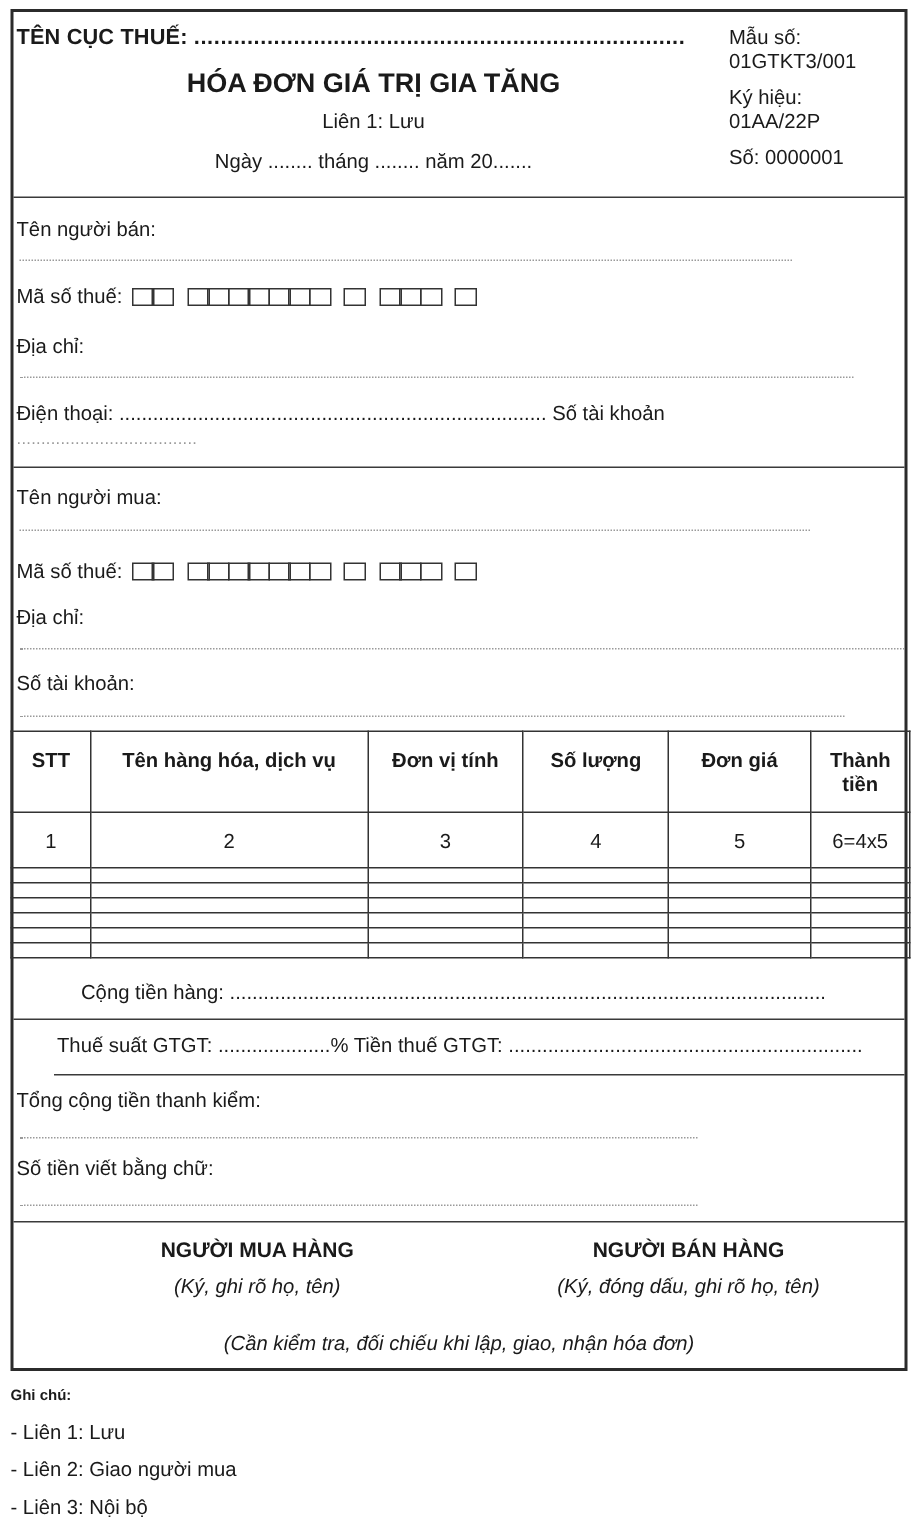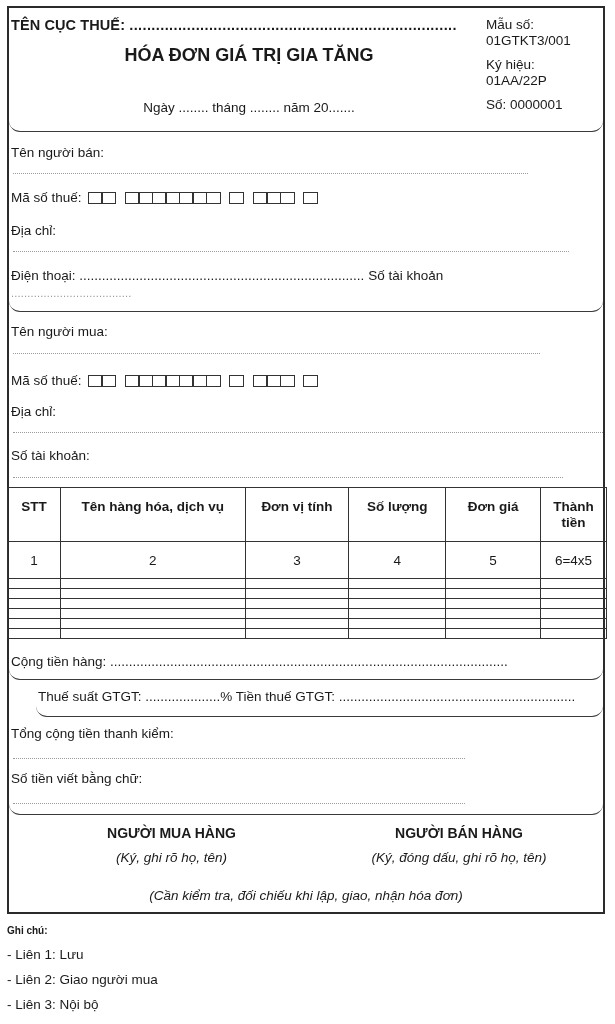--- a/index.html
+++ b/index.html
@@ -3,21 +3,21 @@
 <meta charset="utf-8">
 <style>
   * { box-sizing: border-box; margin: 0; padding: 0; }
   html, body { width: 615px; height: 1024px; background: #ffffff; overflow: hidden; }
   body { font-family: "Liberation Sans", sans-serif; color: #1a1a1a; font-size: 14px; position: relative; }
 
   .frame {
     position: absolute; left: 7px; top: 6px; width: 598px; height: 908px;
     border: 2px solid #2b2b2b;
   }
-  .sec { position: absolute; left: 0; right: 0; border-bottom: 1.5px solid #3a3a3a; border-radius: 11px; }
+  .sec { position: absolute; left: 0; right: 0; border-bottom: 1.5px solid #3a3a3a; }
 
   
   .hdr { top: 0; height: 124px; }
   .tax-dept { position: absolute; left: 2px; top: 9px; font-weight: bold; font-size: 14.5px; letter-spacing: 0.1px; }
   .tax-dept .dots { font-weight: bold; letter-spacing: 0.4px; }
   .title { position: absolute; left: 0; width: 480px; top: 37px; text-align: center; font-weight: bold; font-size: 18px; }
   .copy { position: absolute; left: 0; width: 480px; top: 65px; text-align: center; font-size: 13.5px; }
   .date { position: absolute; left: 0; width: 480px; top: 92px; text-align: center; font-size: 13.5px; }
   .meta { position: absolute; left: 477px; top: 9px; font-size: 13.5px; line-height: 16px; }
   .meta div { margin-bottom: 0; }
@@ -53,20 +53,21 @@
 <body>
 
 <div class="frame">
 
   <div class="sec hdr">
     <div class="tax-dept">
       <span>TÊN CỤC THUẾ:</span>
       <span class="dots">..........................................................................</span>
     </div>
     <div class="title">HÓA ĐƠN GIÁ TRỊ GIA TĂNG</div>
+    <div class="copy">Liên 1: Lưu</div>
     <div class="date">Ngày ........ tháng ........ năm 20.......</div>
     <div class="meta">
       <div>Mẫu số:</div>
       <div>01GTKT3/001</div>
       <div class="gap"></div>
       <div>Ký hiệu:</div>
       <div>01AA/22P</div>
       <div class="gap"></div>
       <div>Số: 0000001</div>
     </div>
@@ -224,21 +225,21 @@
           <td class="empty"></td>
           <td class="empty"></td>
           <td class="empty"></td>
           <td class="empty"></td>
           <td class="empty"></td>
         </tr>
       </tbody>
   </table>
 
   <div class="sec" style="top:635px;height:37px;">
-    <div class="line-label" style="top:11px;">Cộng tiền hàng: ..........................................................................................................</div>
+    <div class="line-label" style="top:11px;margin-left:43px;">Cộng tiền hàng: ..........................................................................................................</div>
   </div>
   <div class="sec" style="top:672px;height:37px;margin-left:27px;">
     <div class="line-label" style="top:9px;">Thuế suất GTGT: ....................% Tiền thuế GTGT: ...............................................................</div>
   </div>
   <div class="sec" style="top:709px;height:98px;">
     <div class="line-label" style="top:9px;">Tổng cộng tiền thanh kiểm:</div>
     <div class="dotline" style="top:41px;width:452px;"></div>
     <div class="line-label" style="top:54px;">Số tiền viết bằng chữ:</div>
     <div class="dotline" style="top:86px;width:452px;"></div>
   </div>

